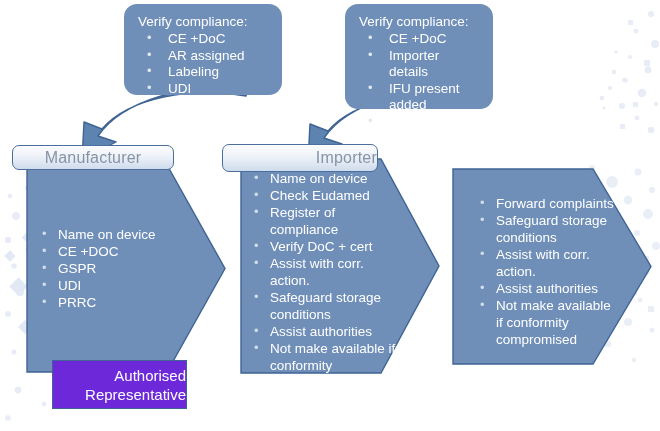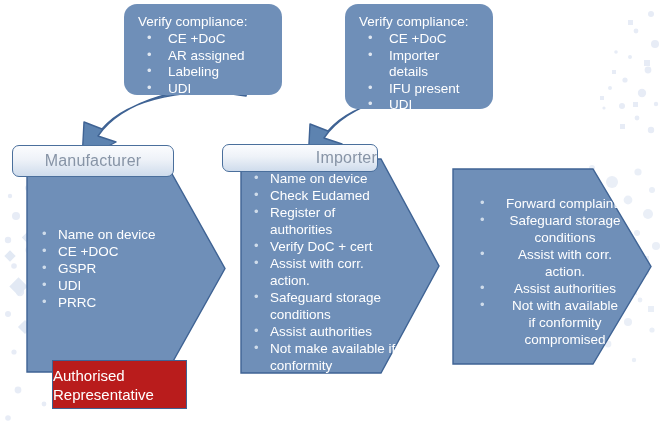--- a/index.html
+++ b/index.html
@@ -108,26 +108,26 @@
     justify-content: center;
     color: #8794a6;
     font-size: 16px;
     letter-spacing: 0.2px;
   }
 
   
   .ar-box {
     position: absolute;
     box-sizing: border-box;
-    background: #b91c1c;
+    background: #6d28d9;
     border: 1.5px solid #3f6394;
     color: #ffffff;
     display: flex;
     flex-direction: column;
-    align-items: flex-start;
+    align-items: flex-end;
     justify-content: center;
     font-size: 15px;
     line-height: 19px;
     text-align: center;
   }
 </style>
 </head>
 <body>
 
 <div id="canvas">
@@ -251,20 +251,21 @@
       <li class="bulleted">UDI</li>
     </ul>
   </div>
 
   <div class="callout" style="left:345px; top:4px; width:148px; height:105px;">
     <div class="title">Verify compliance:</div>
     <ul>
       <li class="bulleted">CE +DoC</li>
       <li class="bulleted">Importer details</li>
       <li class="bulleted">IFU present</li>
+      <li>added</li>
       <li class="bulleted">UDI</li>
     </ul>
   </div>
 
   <div class="chev" style="left:26px; top:164px; width:200px; height:209px;">
     <svg width="200" height="209" viewBox="0 0 200 209">
       <path d="M 1 1 L 141 1 L 199 104.5 L 141 208 L 1 208 Z" fill="#6f8fb8" stroke="#3f6394" stroke-width="1.4" stroke-linejoin="miter"></path>
     </svg>
     <div class="chev-content" style="left:10px; top:62px; width:150px;">
       <ul>
@@ -279,54 +280,54 @@
 
   <div class="chev" style="left:240px; top:158px; width:200px; height:216px;">
     <svg width="200" height="216" viewBox="0 0 200 216">
       <path d="M 1 1 L 141 1 L 199 108 L 141 215 L 1 215 Z" fill="#6f8fb8" stroke="#3f6394" stroke-width="1.4" stroke-linejoin="miter"></path>
     </svg>
     <div class="chev-content" style="left:8px; top:12px; width:160px;">
       <ul>
         <li class="bulleted">Name on device</li>
         <li class="bulleted">Check Eudamed</li>
         <li class="bulleted">Register of</li>
-        <li>authorities</li>
+        <li>compliance</li>
         <li class="bulleted">Verify DoC + cert</li>
         <li class="bulleted">Assist with corr.</li>
         <li>action.</li>
         <li class="bulleted">Safeguard storage</li>
         <li>conditions</li>
         <li class="bulleted">Assist authorities</li>
         <li class="bulleted">Not make available if</li>
         <li>conformity</li>
         <li>compromised</li>
       </ul>
     </div>
   </div>
 
   <div class="chev" style="left:452px; top:168px; width:200px; height:197px;">
     <svg width="200" height="197" viewBox="0 0 200 197">
       <path d="M 1 1 L 141 1 L 199 98.5 L 141 196 L 1 196 Z" fill="#6f8fb8" stroke="#3f6394" stroke-width="1.4" stroke-linejoin="miter"></path>
     </svg>
-    <div class="chev-content" style="left:22px; top:27px; width:160px;text-align:center;">
+    <div class="chev-content" style="left:22px; top:27px; width:160px;">
       <ul>
         <li class="bulleted">Forward complaints</li>
         <li class="bulleted">Safeguard storage</li>
         <li>conditions</li>
         <li class="bulleted">Assist with corr.</li>
         <li>action.</li>
         <li class="bulleted">Assist authorities</li>
-        <li class="bulleted">Not with available</li>
+        <li class="bulleted">Not make available</li>
         <li>if conformity</li>
         <li>compromised</li>
       </ul>
     </div>
   </div>
 
-  <div class="pill" style="left:12px; top:145px; width:162px; height:32px;">
+  <div class="pill" style="left:12px; top:145px; width:162px; height:25px;">
     <span>Manufacturer</span>
   </div>
 
   <div class="pill" style="left:222px; top:144px; width:156px; height:28px;justify-content:flex-end;">
     <span>Importer</span>
   </div>
 
 
   <div class="ar-box" style="left:52px; top:360px; width:135px; height:49px;">
     <span>Authorised</span>

